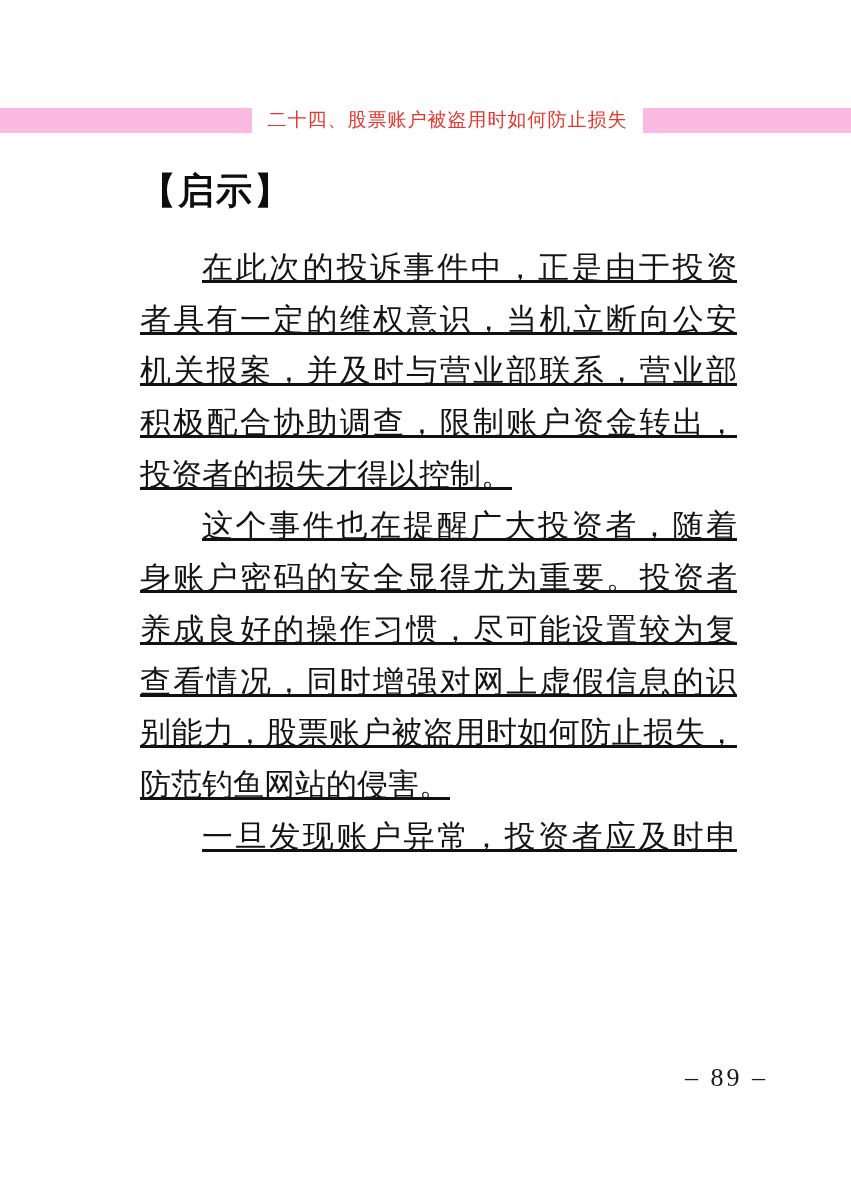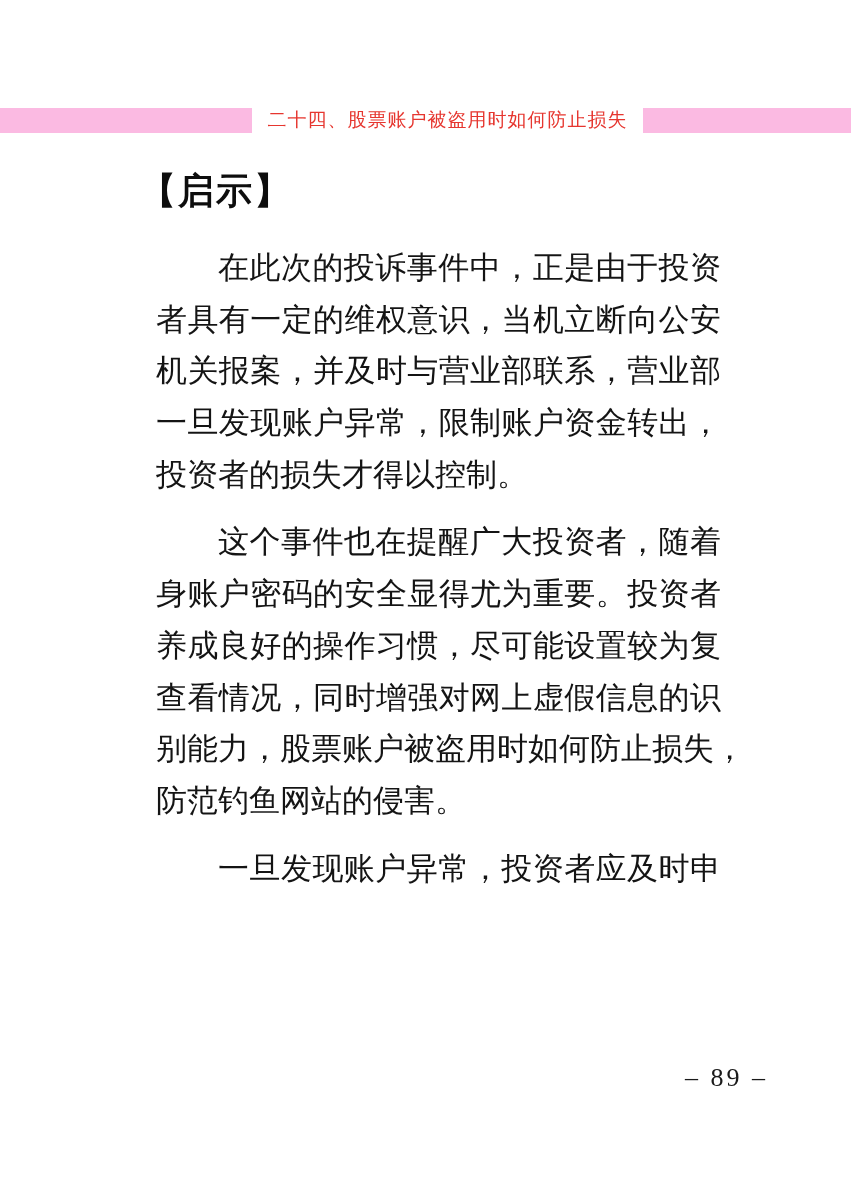--- a/index.html
+++ b/index.html
@@ -47,21 +47,21 @@
     width: 597px;
   }
   .section-heading {
     margin: 0 0 28px 0;
     font-size: 36px;
     font-weight: bold;
     line-height: 46px;
     letter-spacing: 2px;
     color: #0d0d0d;
   }
-  .para { margin: 16px; }
+  .para { margin: 0; text-decoration: underline; }
   .line {
     font-size: 31px;
     line-height: 51.7px;
     height: 51.7px;
     color: #141414;
     text-align: justify;
     text-align-last: justify;
     text-justify: inter-ideograph;
     white-space: nowrap;
     letter-spacing: 0;
@@ -90,21 +90,21 @@
     <span class="header-title" style="color: rgb(230, 54, 47);">二十四、股票账户被盗用时如何防止损失</span>
   </div>
 
   <div class="body-block">
     <h2 class="section-heading">【启示】</h2>
     <div id="paragraphs">
         <div class="para">
           <div class="line first">在此次的投诉事件中，正是由于投资</div>
           <div class="line">者具有一定的维权意识，当机立断向公安</div>
           <div class="line">机关报案，并及时与营业部联系，营业部</div>
-          <div class="line">一旦发现账户异常，限制账户资金转出，</div>
+          <div class="line">积极配合协助调查，限制账户资金转出，</div>
           <div class="line last">投资者的损失才得以控制。</div>
         </div>
         <div class="para">
           <div class="line first">这个事件也在提醒广大投资者，随着</div>
           <div class="line">身账户密码的安全显得尤为重要。投资者</div>
           <div class="line">养成良好的操作习惯，尽可能设置较为复</div>
           <div class="line">查看情况，同时增强对网上虚假信息的识</div>
           <div class="line">别能力，股票账户被盗用时如何防止损失，</div>
           <div class="line last">防范钓鱼网站的侵害。</div>
         </div>

